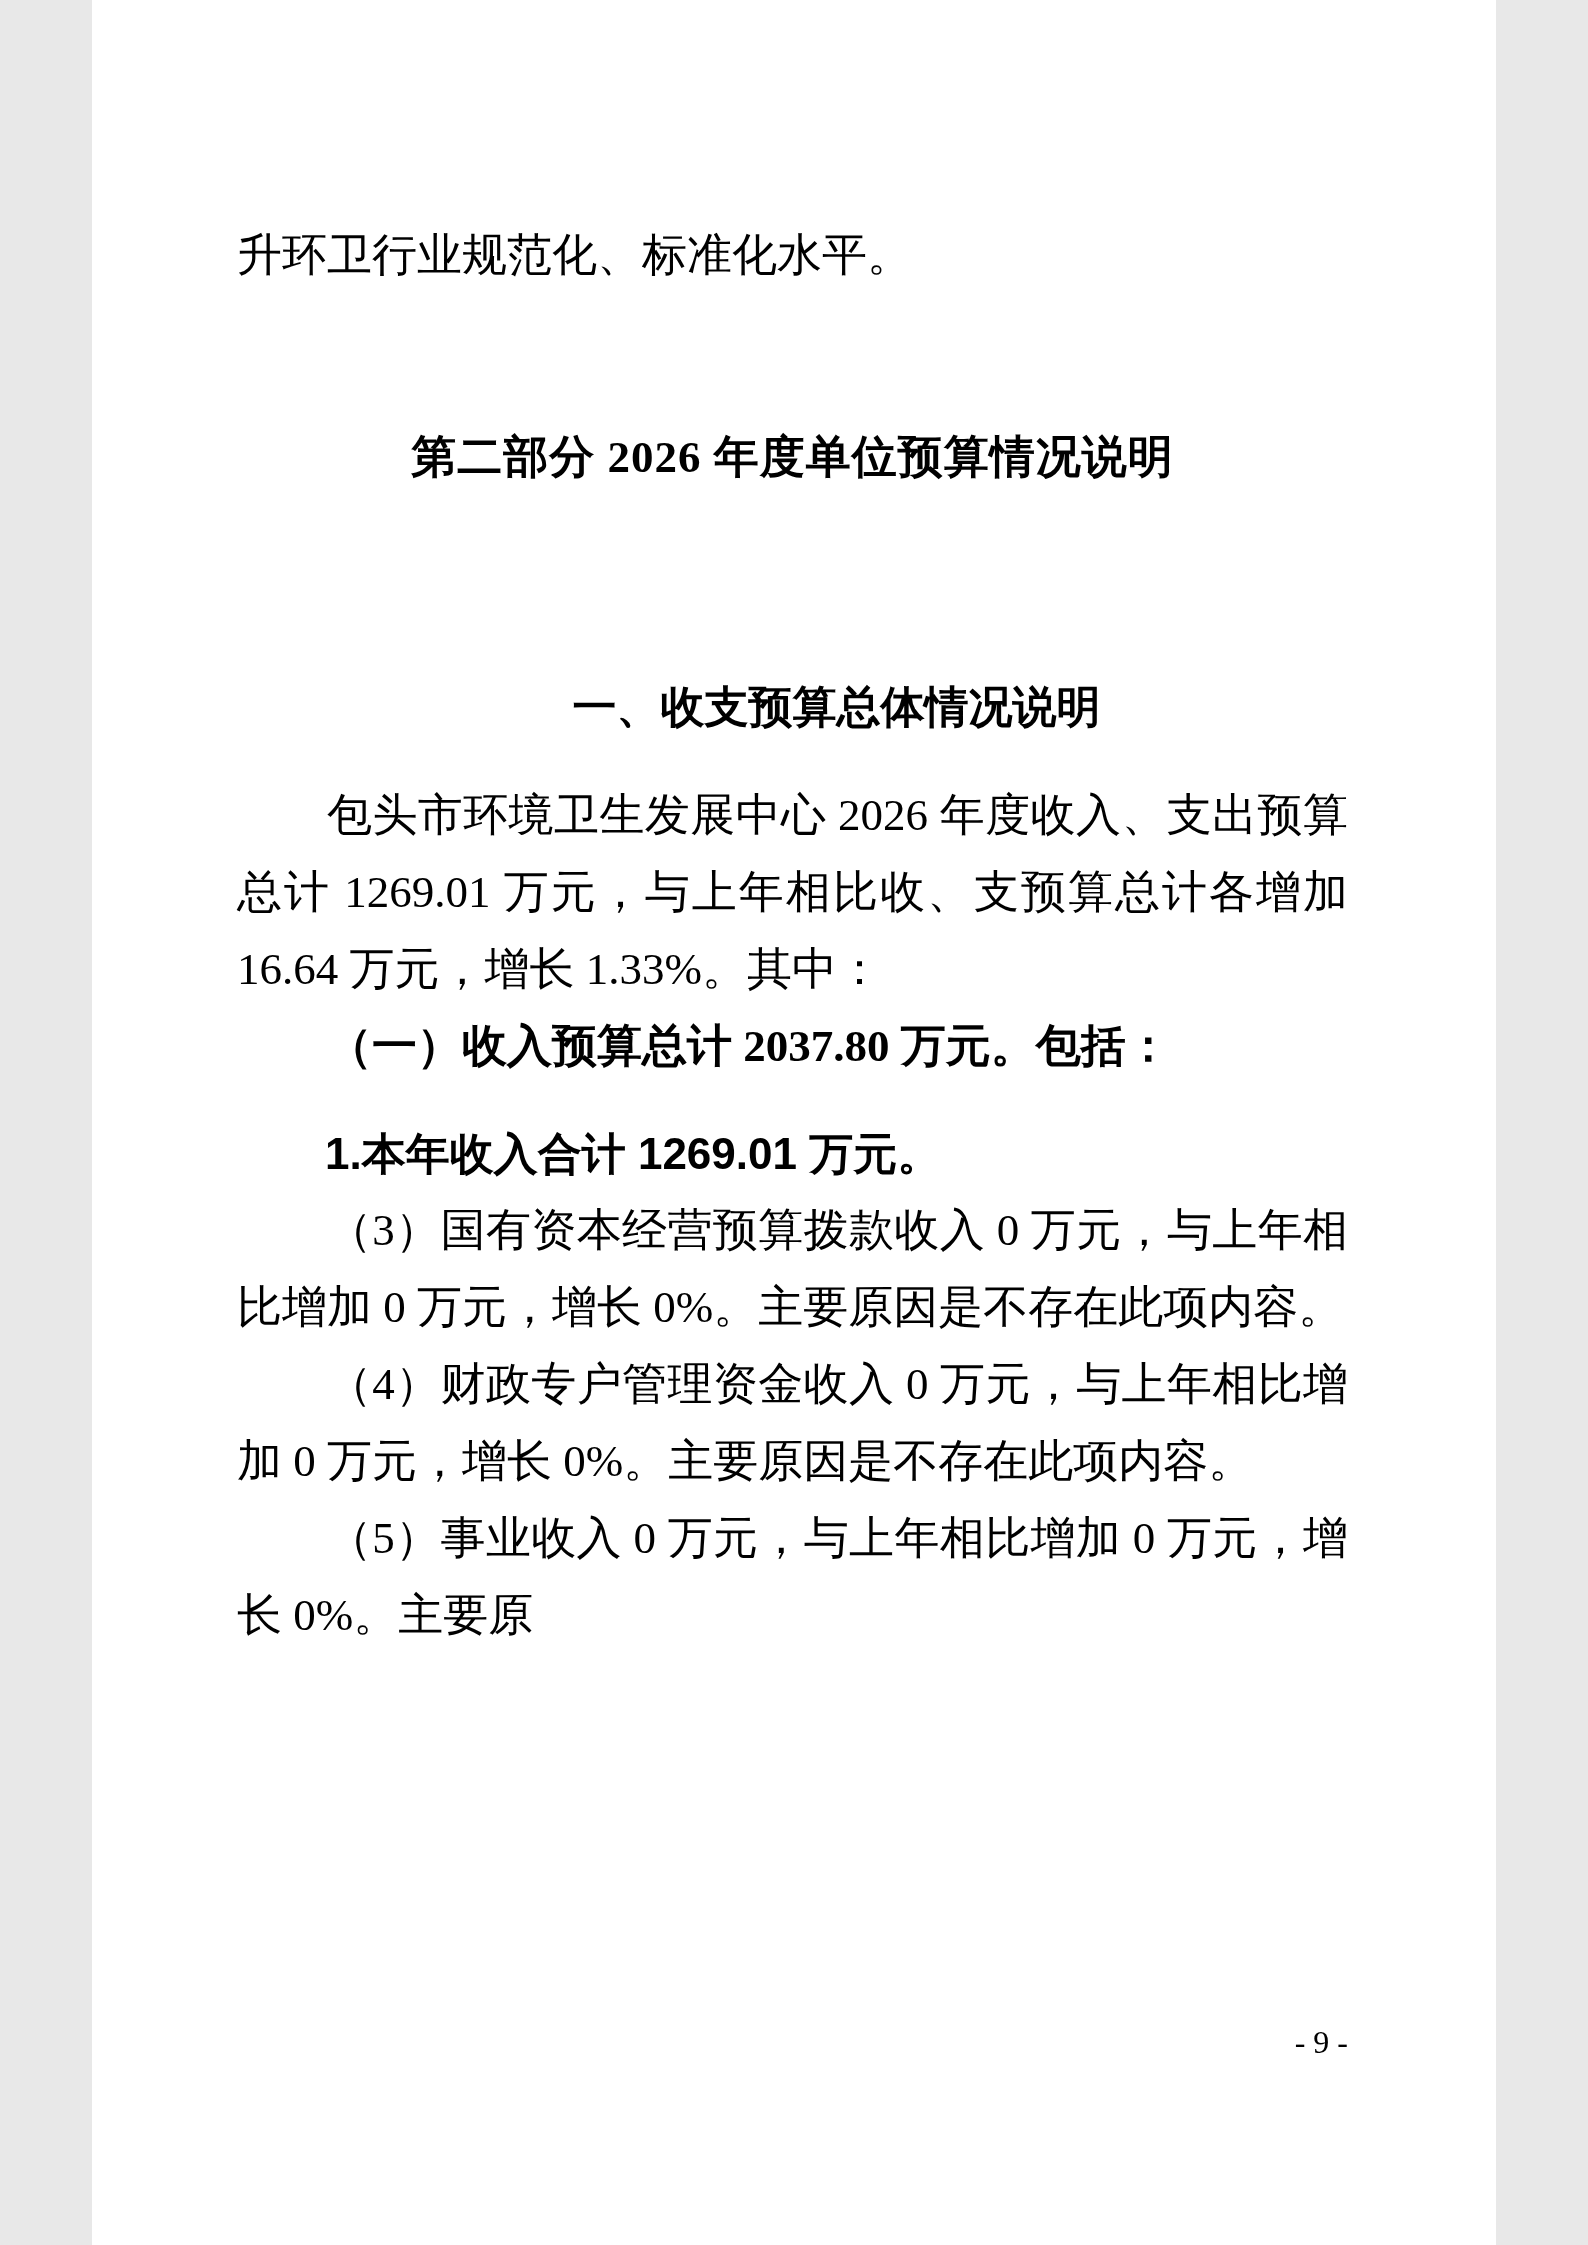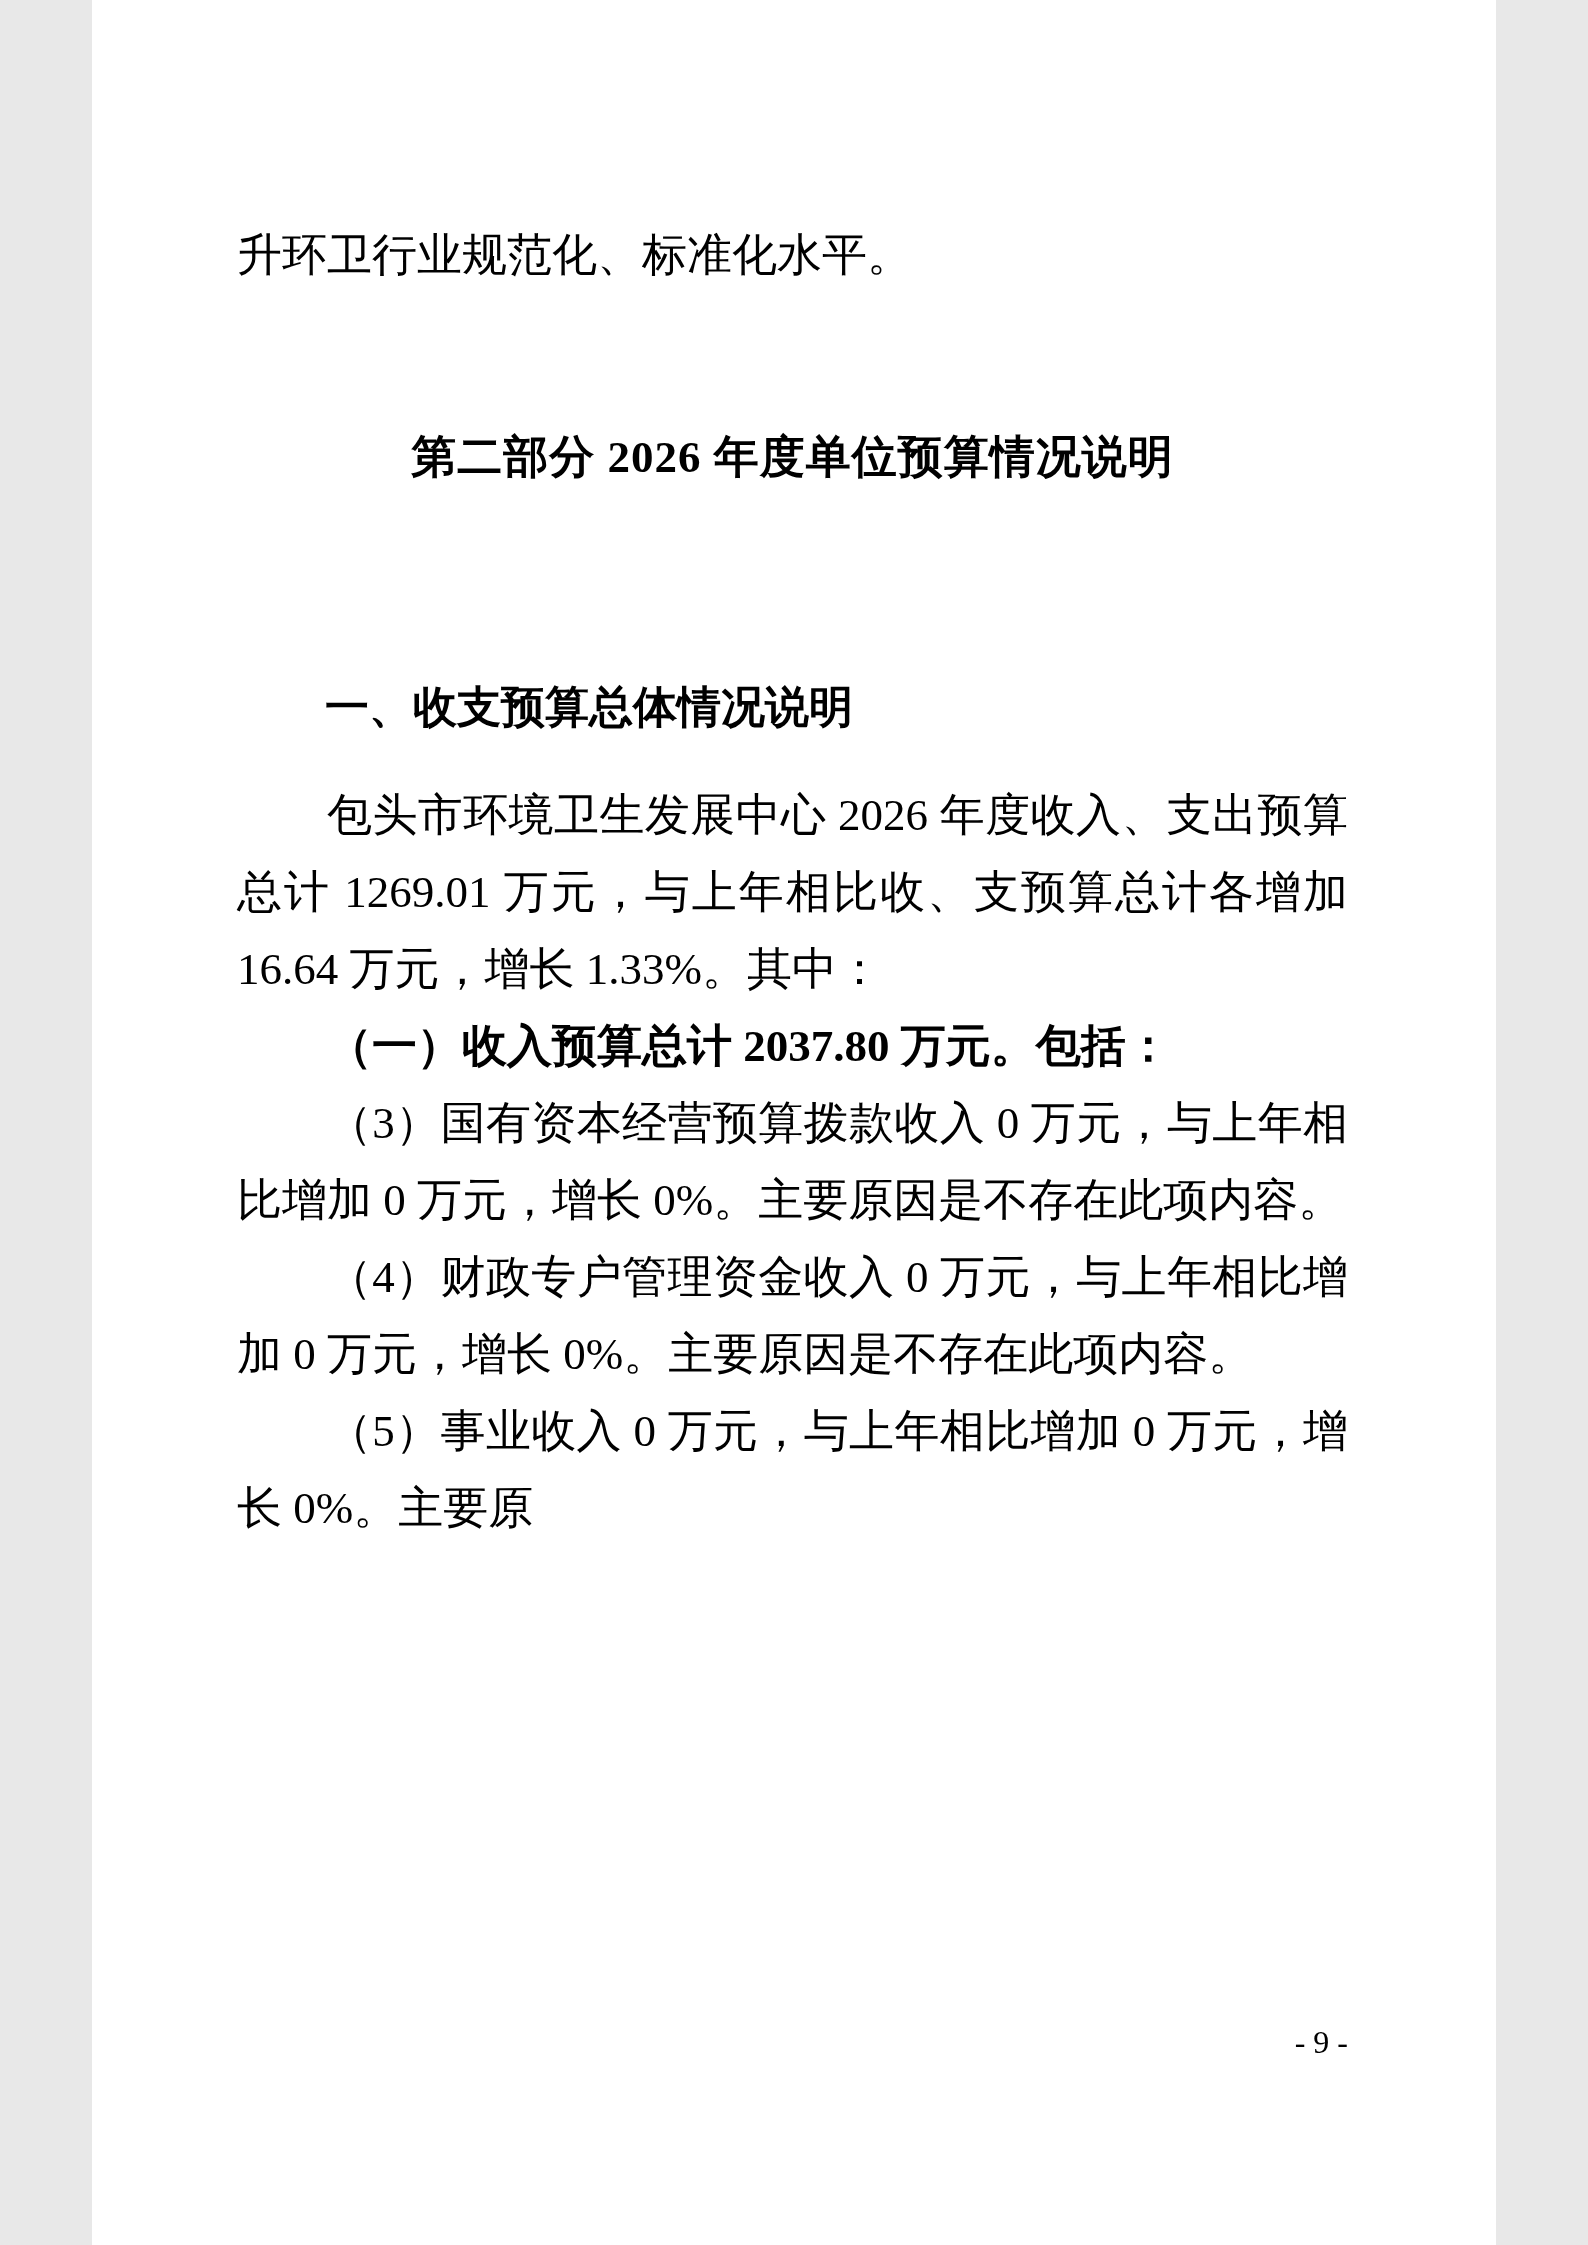--- a/index.html
+++ b/index.html
@@ -15,20 +15,21 @@
     background: #ffffff;
     color: #000000;
     overflow: hidden;
   }
   .content {
     padding: 0 148px 0 145px;
   }
   p, h1, h2 {
     margin: 0;
     padding: 0;
+    text-align: center;
   }
   .continuation {
     margin-top: 217px;
     font-family: "Liberation Serif", serif;
     font-size: 45px;
     line-height: 77px;
     text-align: justify;
   }
   .part-title {
     margin-top: 126px;
@@ -88,20 +89,21 @@
     <p class="continuation">升环卫行业规范化、标准化水平。</p>
 
     <h1 class="part-title">第二部分 2026 年度单位预算情况说明</h1>
 
     <h2 class="section-heading">一、收支预算总体情况说明</h2>
 
     <p class="body-para overview">包头市环境卫生发展中心 2026 年度收入、支出预算总计 1269.01 万元，与上年相比收、支预算总计各增加 16.64 万元，增长 1.33%。其中：</p>
 
     <p class="body-para income-total">（一）收入预算总计 2037.80 万元。包括：</p>
 
+    <p class="body-para current-year">1.本年收入合计 1269.01 万元。</p>
 
 
 
     <p class="body-para">（3）国有资本经营预算拨款收入 0 万元，与上年相比增加 0 万元，增长 0%。主要原因是不存在此项内容。</p>
 
     <p class="body-para">（4）财政专户管理资金收入 0 万元，与上年相比增加 0 万元，增长 0%。主要原因是不存在此项内容。</p>
 
     <p class="body-para">（5）事业收入 0 万元，与上年相比增加 0 万元，增长 0%。主要原</p>
 
   </div>

